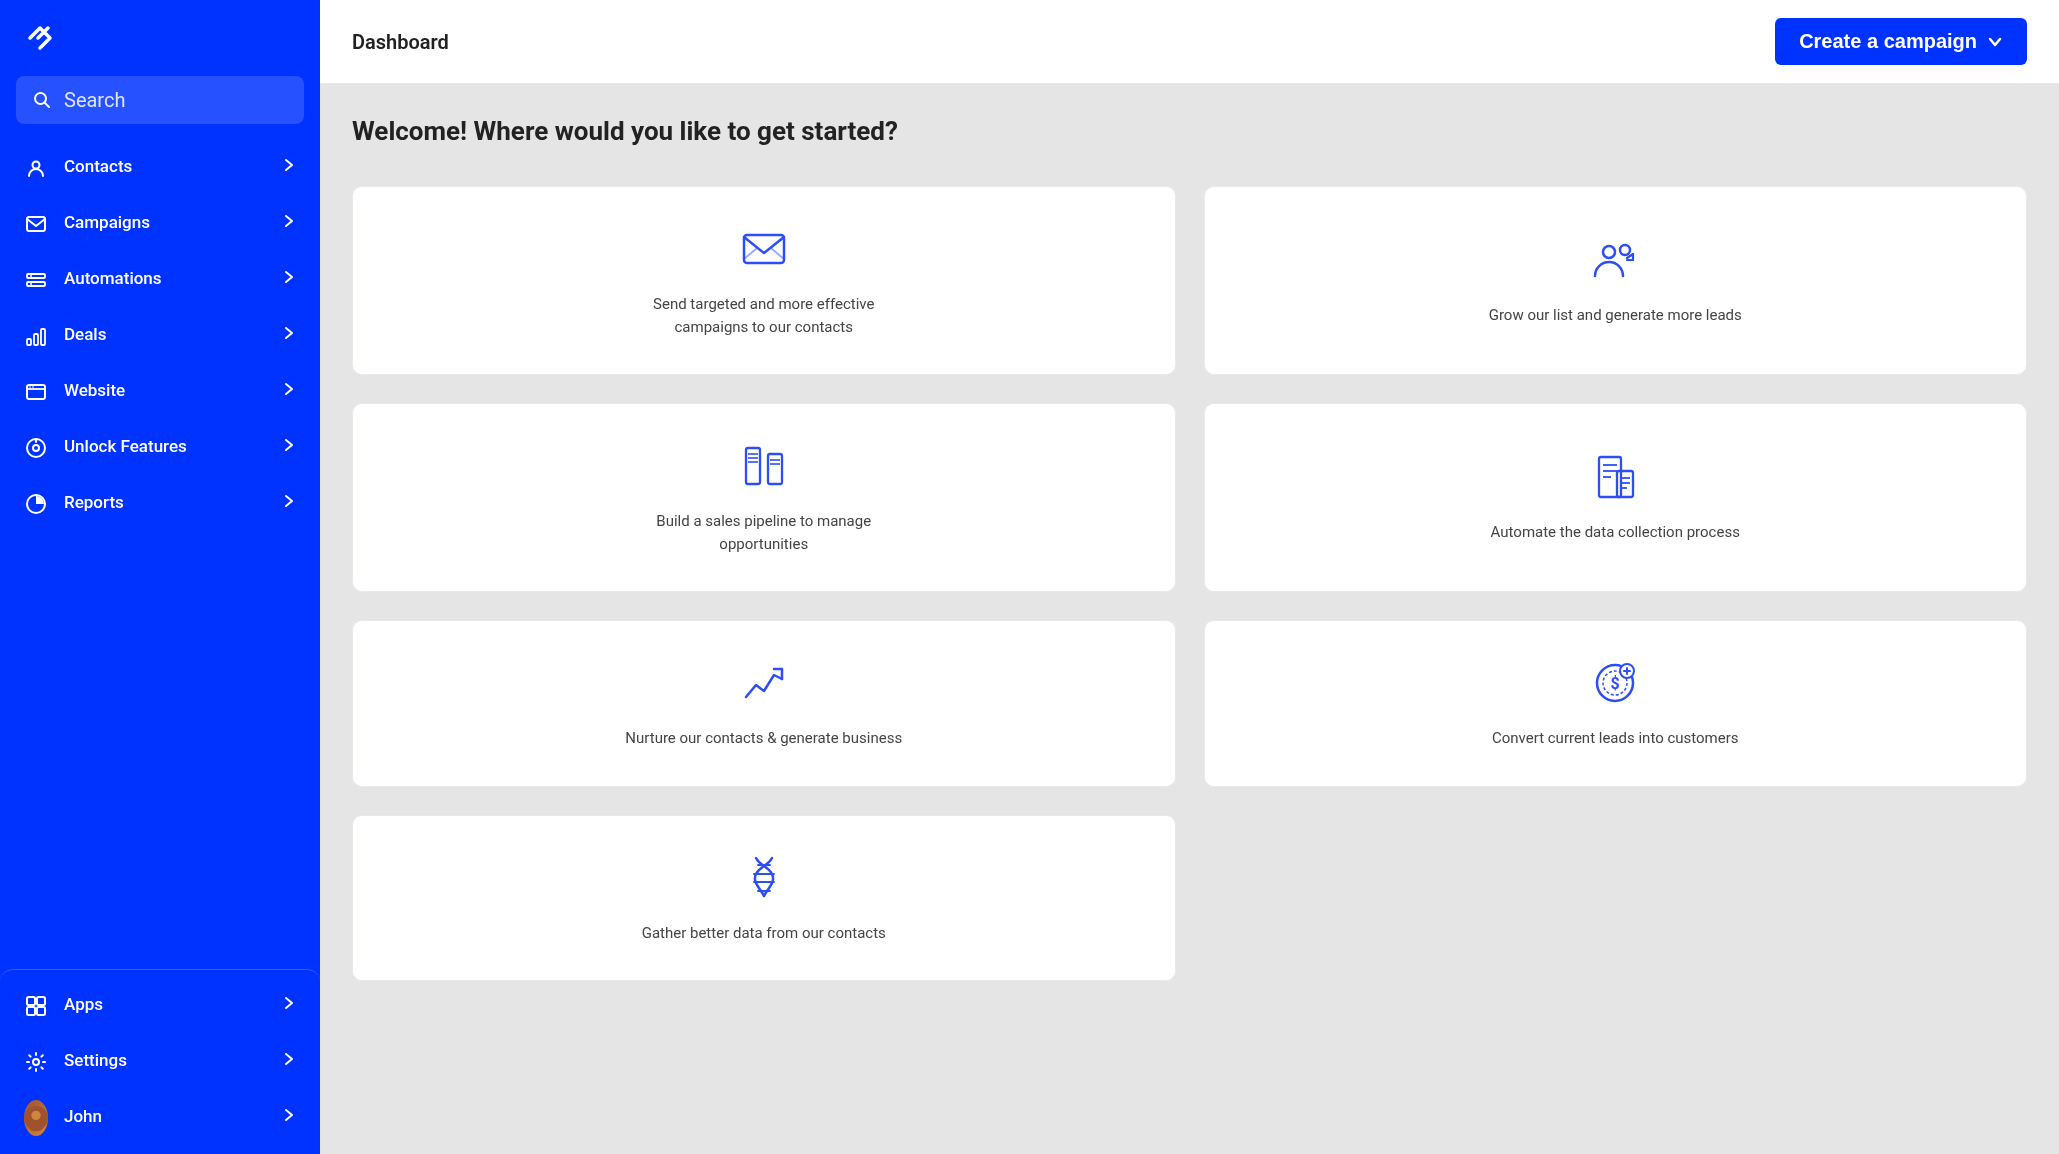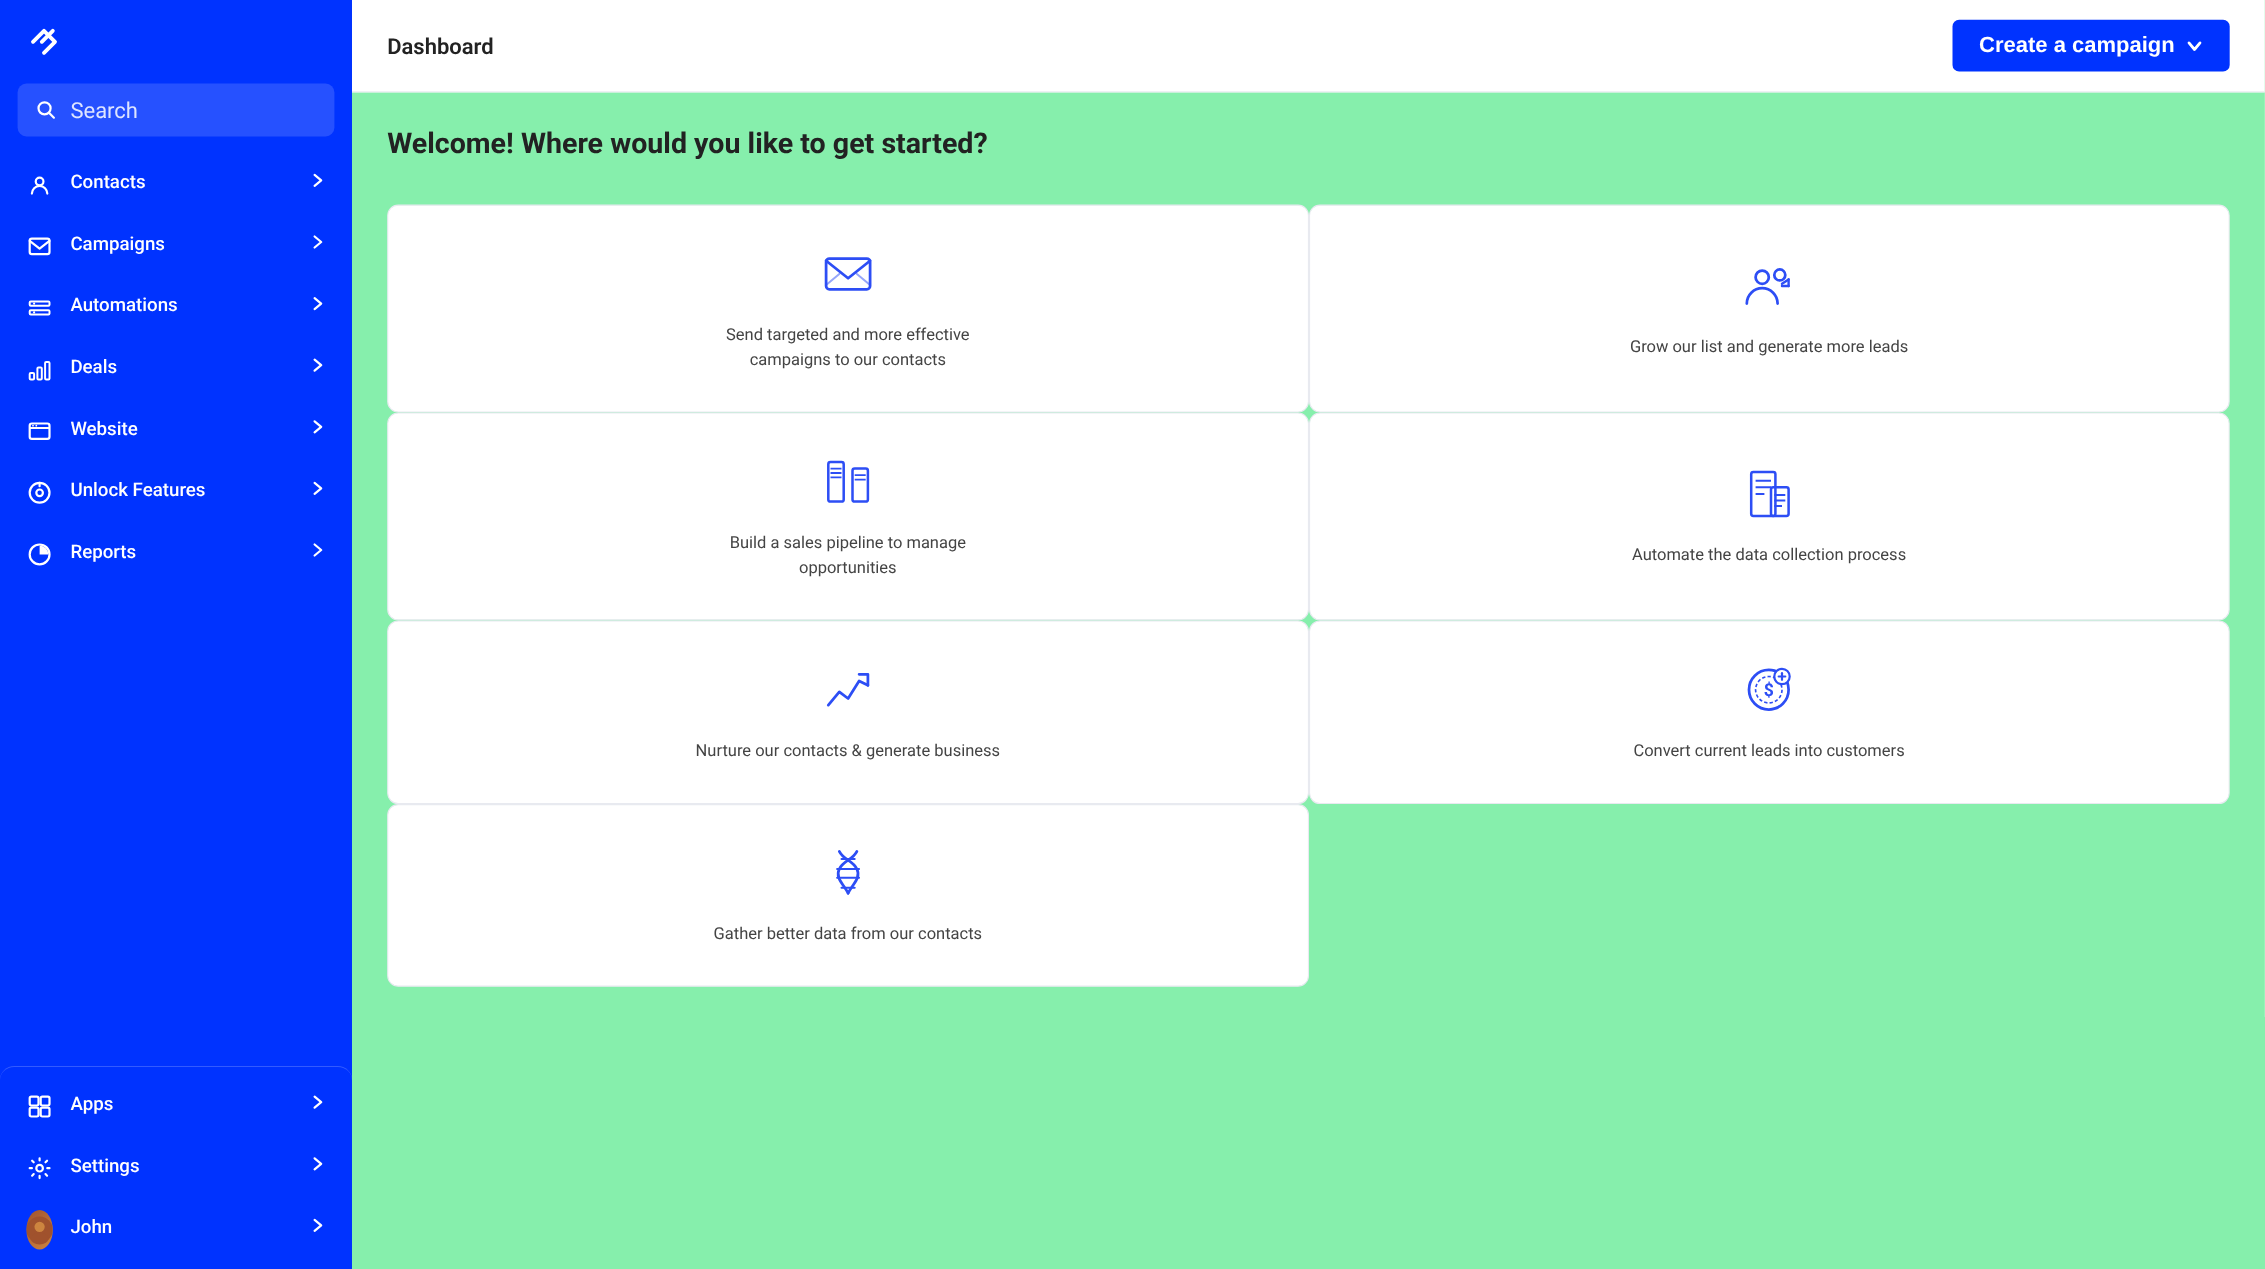--- a/index.html
+++ b/index.html
@@ -67,21 +67,21 @@
       align-items: center;
       justify-content: center;
       overflow: hidden;
     }
 
     
     .main {
       flex: 1;
       display: flex;
       flex-direction: column;
-      background: #86efac;
+      background: #e5e5e5;
       overflow-y: auto;
     }
     .header {
       background: white;
       padding: 18px 32px;
       display: flex;
       align-items: center;
       justify-content: space-between;
       border-bottom: 1px solid #e8eaf0;
       flex-shrink: 0;
@@ -107,21 +107,21 @@
     }
     .welcome-title {
       font-size: 26px;
       font-weight: 700;
       color: #222;
       margin-bottom: 40px;
     }
     .cards-grid {
       display: grid;
       grid-template-columns: 1fr 1fr;
-      gap: 0;
+      gap: 28px;
     }
     .card {
       background: white;
       border-radius: 10px;
       border: 1px solid #e8eaf0;
       padding: 36px 24px;
       display: flex;
       flex-direction: column;
       align-items: center;
       justify-content: center;

